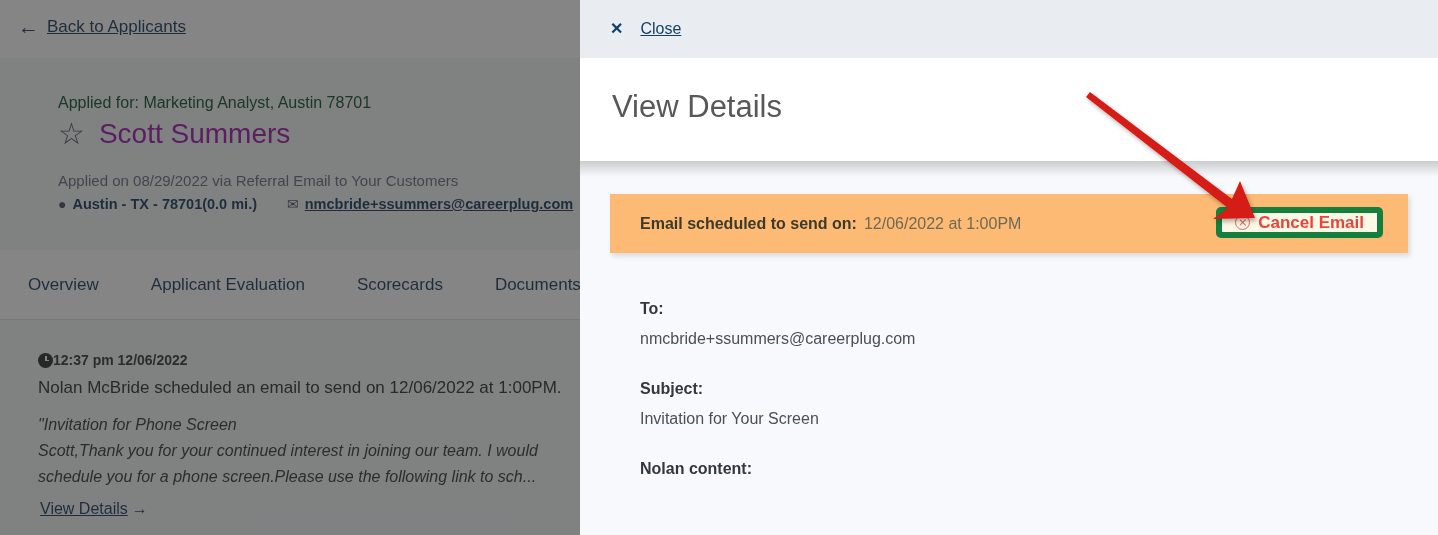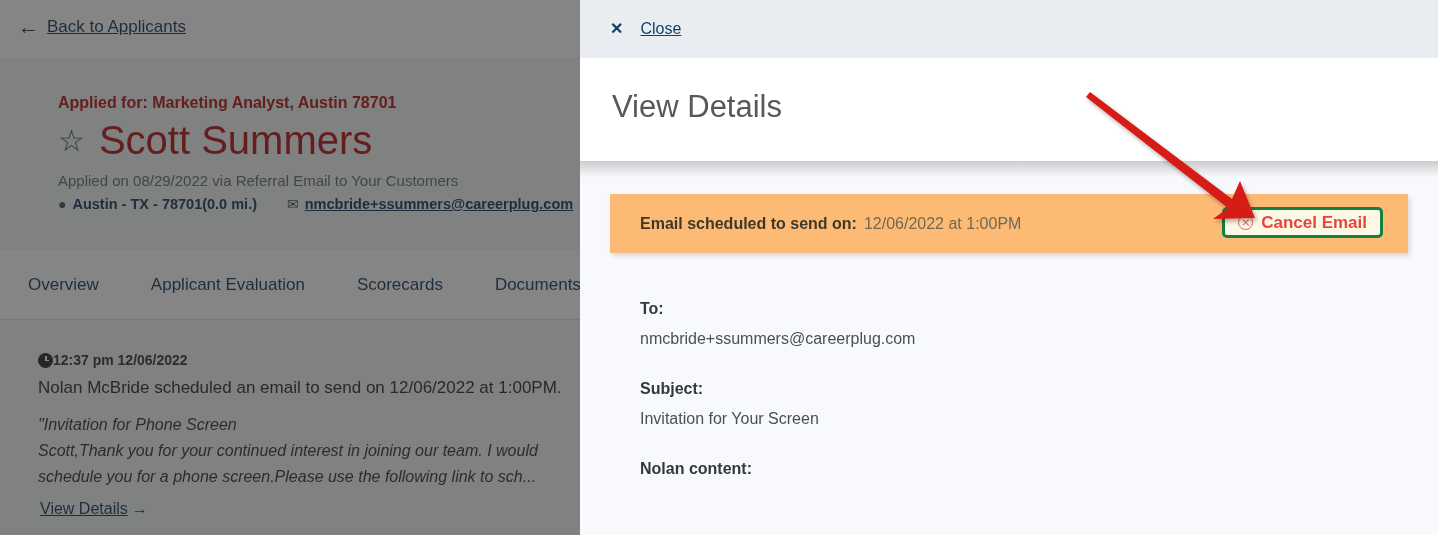--- a/index.html
+++ b/index.html
@@ -66,38 +66,38 @@
     color: #2c3e50;
   }
   .back-link .lbl {
     text-decoration: underline;
   }
 
   .hero-applied-for {
     position: absolute;
     left: 58px; top: 94px;
     font-size: 16px;
-    font-weight: bold;
-    color: #b91c1c;
+    font-weight: normal;
+    color: #14532d;
   }
   .hero-name-row {
     position: absolute;
     left: 58px; top: 118px;
     display: flex;
     align-items: center;
     gap: 14px;
   }
   .star-ico {
     font-size: 30px;
     line-height: 1;
     color: #4b5563;
   }
   .hero-name {
-    font-size: 40px;
-    color: #b91c1c;
+    font-size: 28px;
+    color: #a21caf;
   }
   .hero-applied-on {
     position: absolute;
     left: 58px; top: 172px;
     font-size: 15px;
     color: #6b7280;
   }
   .hero-meta {
     position: absolute;
     left: 58px; top: 196px;
@@ -260,21 +260,21 @@
     margin-right: 7px;
   }
   .cancel-btn {
     position: absolute;
     right: 25px; top: 13px;
     height: 31px;
     padding: 0 13px;
     display: flex;
     align-items: center;
     gap: 8px;
-    border: 3px solid #15803d;
+    border: 6px solid #15803d;
     border-radius: 5px;
     background: #fcf8e6;
     color: #e8443c;
     font-size: 17px;
     font-weight: bold;
     cursor: pointer;
     white-space: nowrap;
   }
   .circle-x-ico {
     width: 15px; height: 15px;

